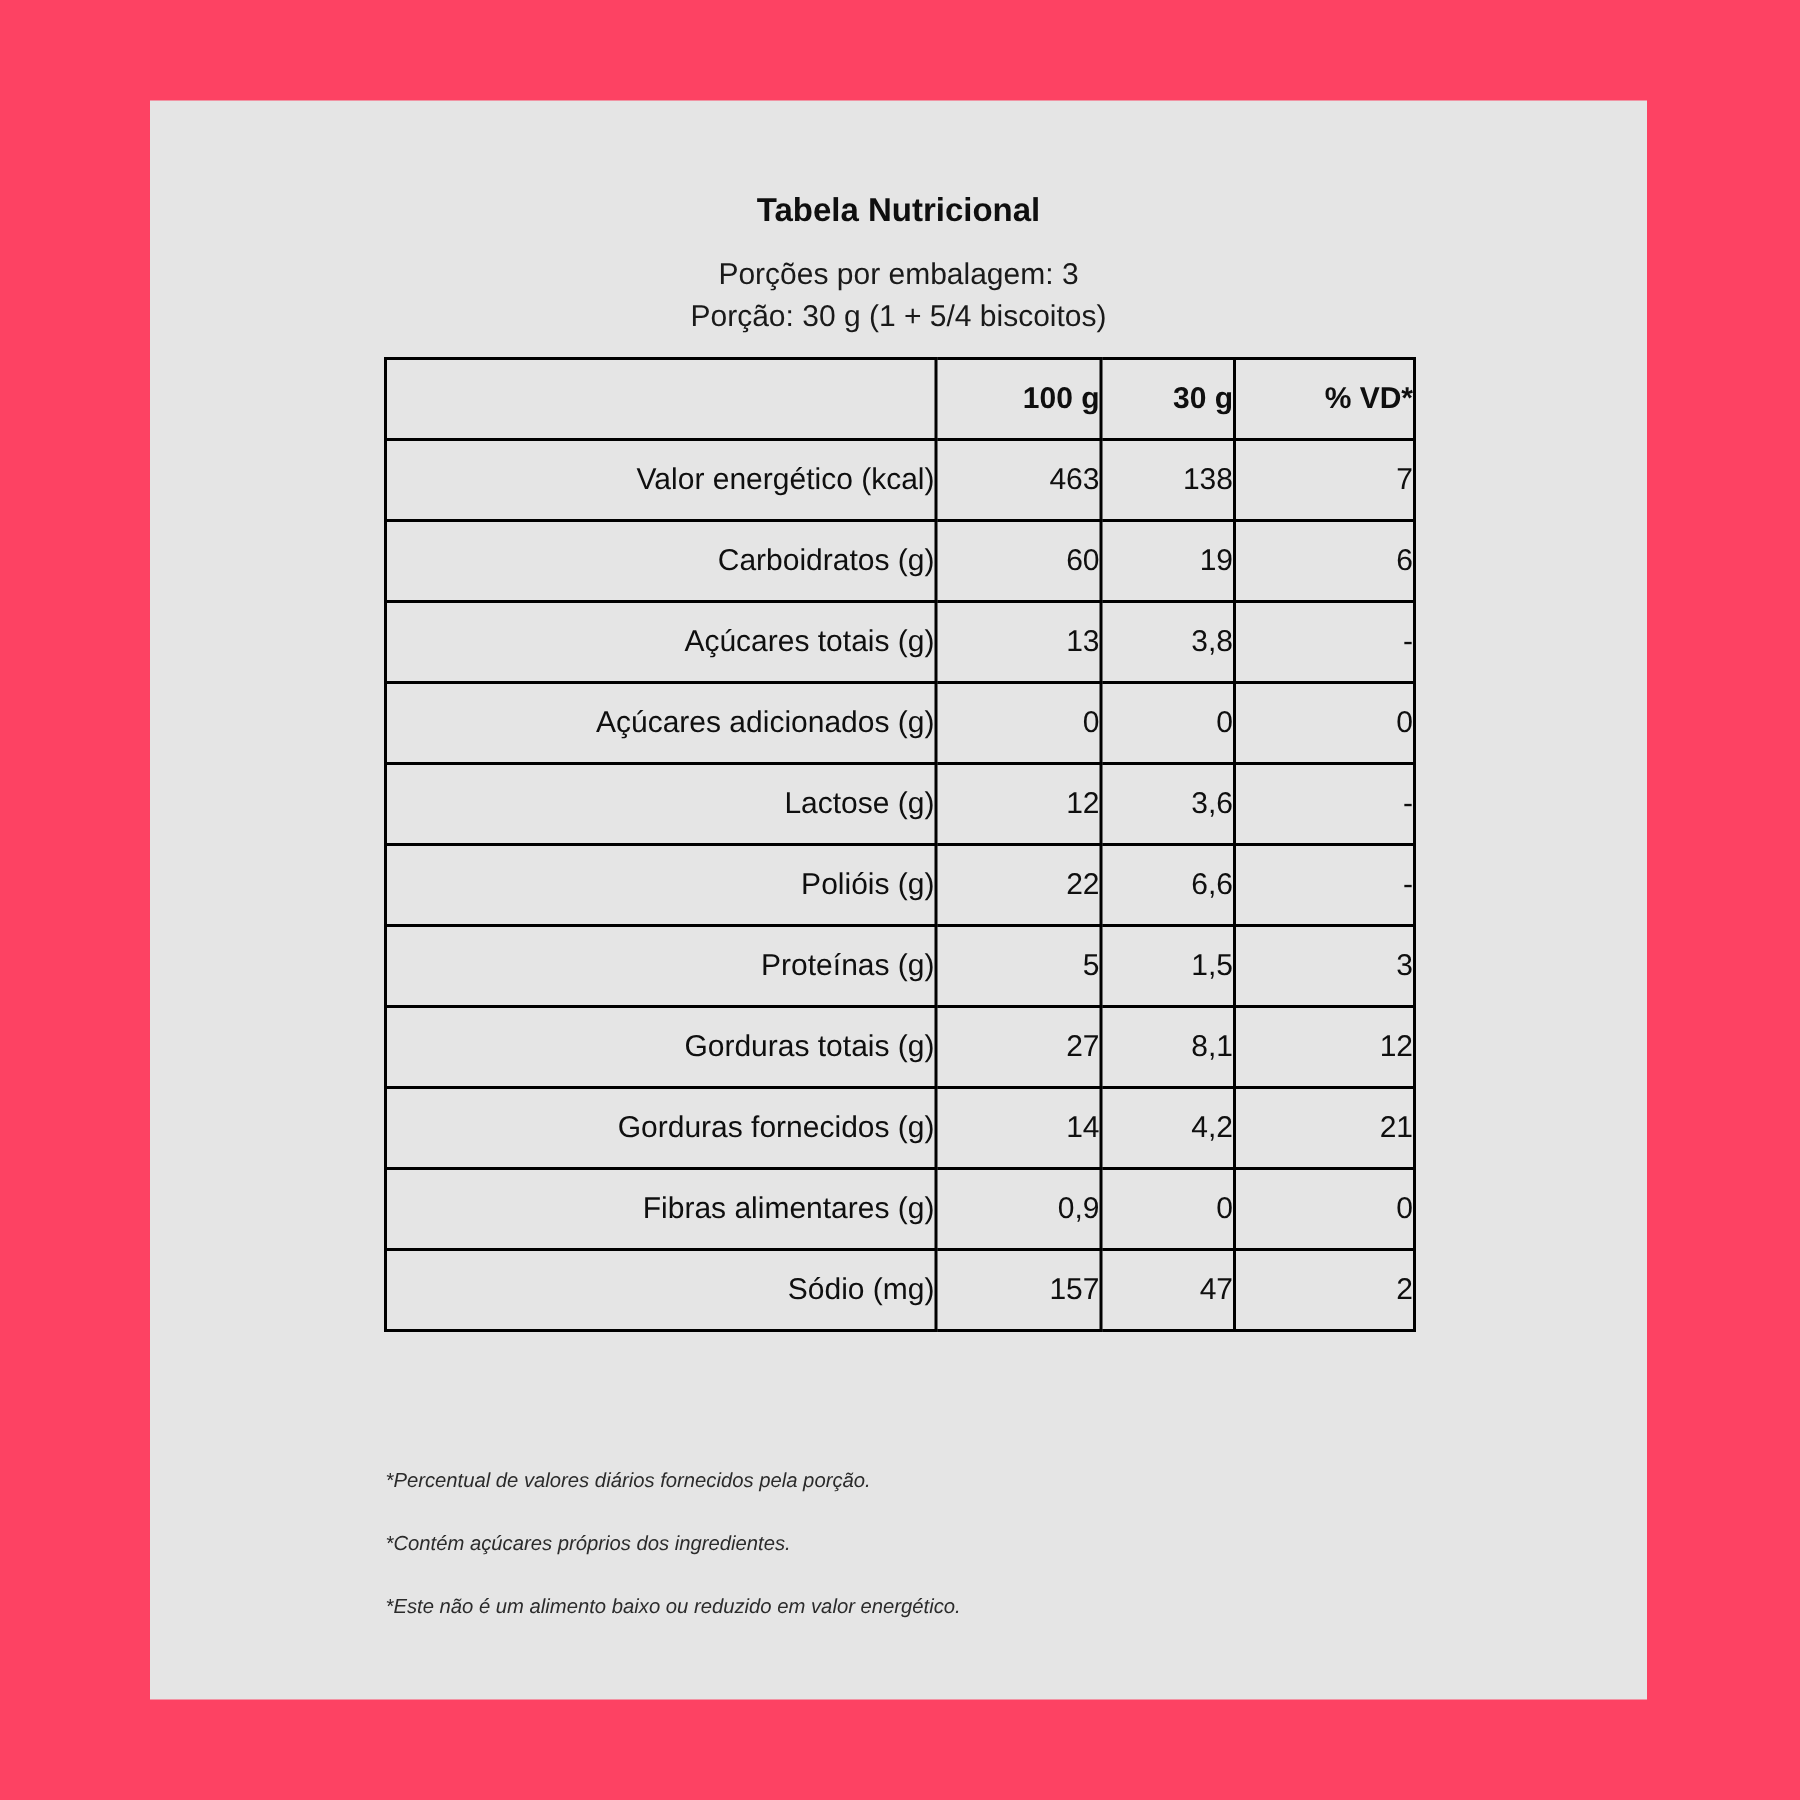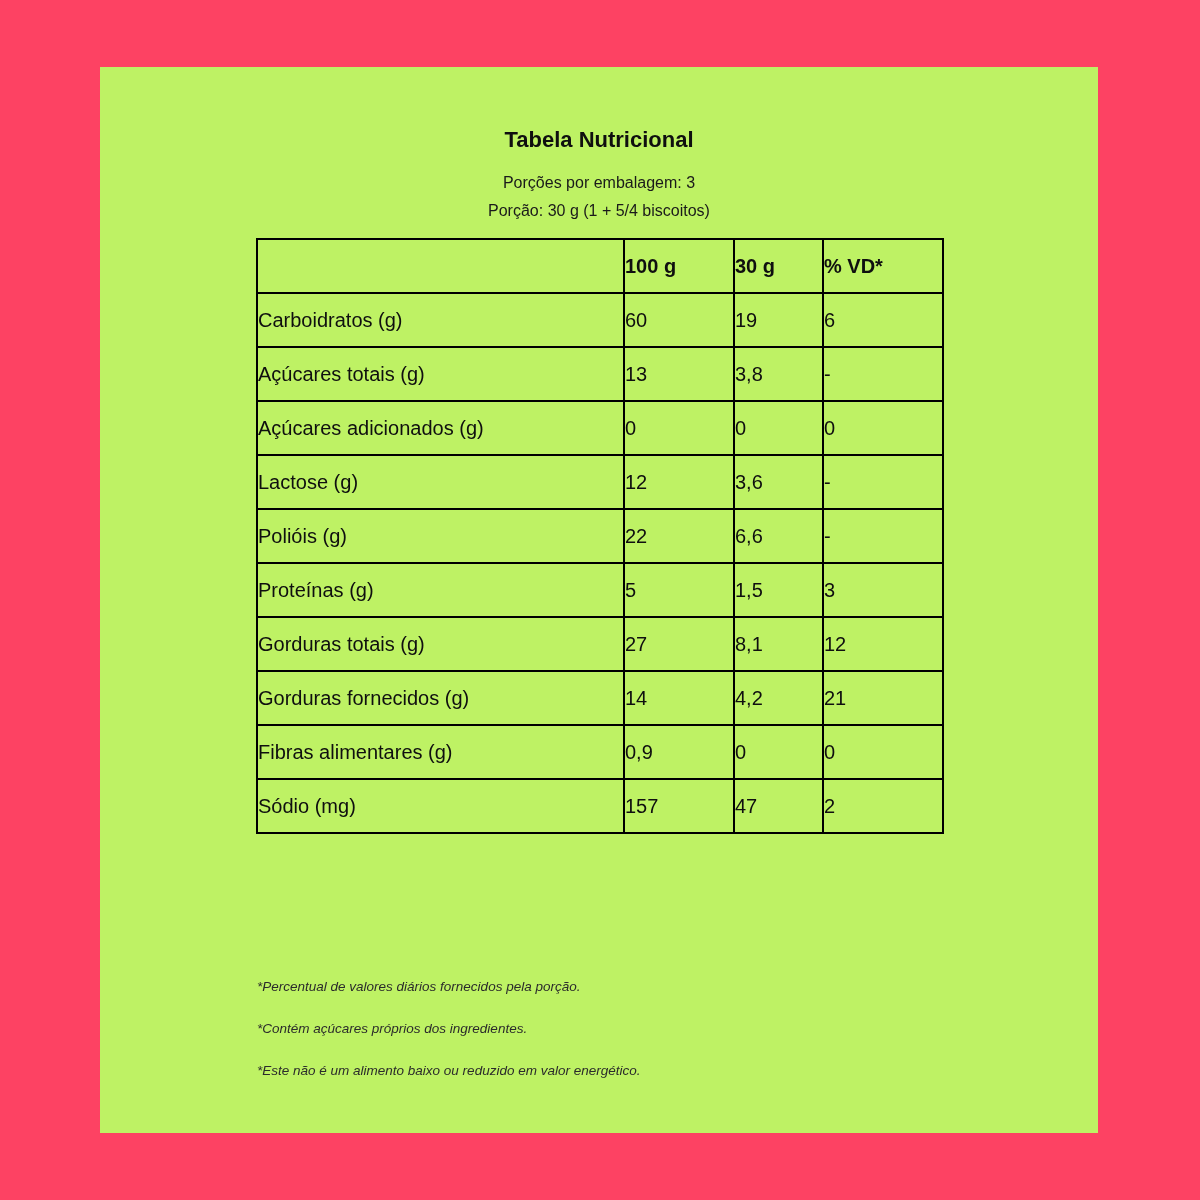--- a/index.html
+++ b/index.html
@@ -13,57 +13,57 @@
     font-family: "Liberation Sans", sans-serif;
     color: #111111;
     position: relative;
   }
   .card {
     position: absolute;
     left: 100px;
     top: 67px;
     width: 998px;
     height: 1066px;
-    background: #bef264;
+    background: #e5e5e5;
   }
   .title {
     position: absolute;
     top: 60px;
     left: 0;
     width: 100%;
     margin: 0;
     text-align: center;
     font-size: 22px;
     font-weight: 700;
     color: #0f0f0f;
   }
   .subtitles {
     position: absolute;
     top: 102px;
     left: 0;
     width: 100%;
     text-align: center;
-    font-size: 16px;
+    font-size: 20px;
     line-height: 28px;
     color: #1a1a1a;
   }
   table.nutrition-table {
     position: absolute;
     left: 156px;
     top: 171px;
     width: 686px;
     border-collapse: collapse;
     table-layout: fixed;
   }
   .nutrition-table th,
   .nutrition-table td {
     border: 2px solid #000000;
     height: 52px;
     padding: 0;
-    text-align: left;
+    text-align: right;
     vertical-align: middle;
     font-size: 20px;
     color: #0f0f0f;
     font-weight: 400;
   }
   .nutrition-table th {
     font-weight: 700;
   }
   .footnotes {
     position: absolute;
@@ -100,20 +100,26 @@
     </colgroup>
     <thead>
       <tr>
         <th></th>
         <th>100 g</th>
         <th>30 g</th>
         <th>% VD*</th>
       </tr>
     </thead>
     <tbody>
+      <tr>
+        <td>Valor energético (kcal)</td>
+        <td>463</td>
+        <td>138</td>
+        <td>7</td>
+      </tr>
       <tr>
         <td>Carboidratos (g)</td>
         <td>60</td>
         <td>19</td>
         <td>6</td>
       </tr>
       <tr>
         <td>Açúcares totais (g)</td>
         <td>13</td>
         <td>3,8</td>

